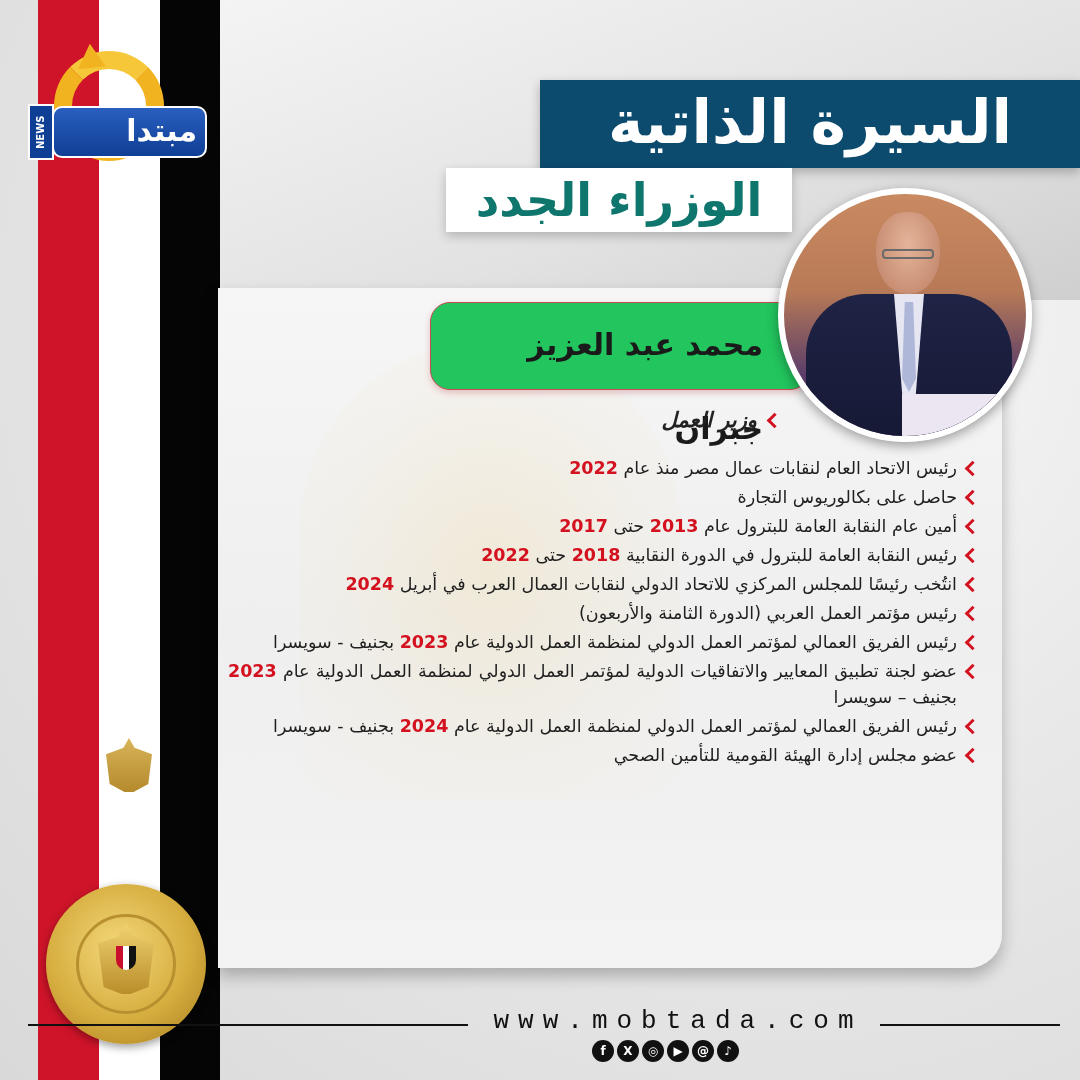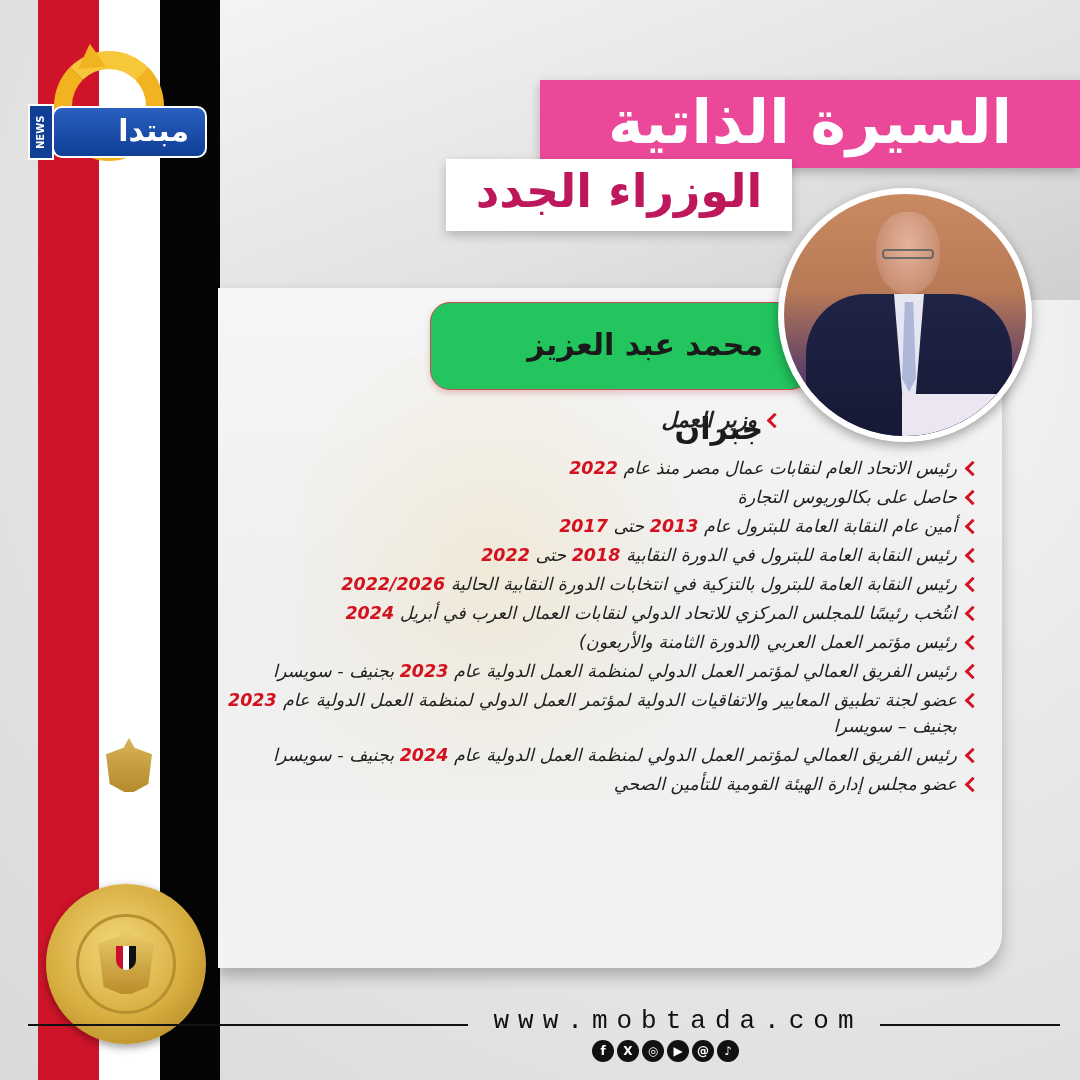--- a/index.html
+++ b/index.html
@@ -29,39 +29,39 @@
     border: 18px solid #f2b320; border-top-color: #f7c73a;
   }
   .logo .arrow {
     position: absolute; left: 62px; top: 22px; width: 0; height: 0;
     border-top: 14px solid transparent; border-bottom: 14px solid transparent; border-right: 24px solid #f2b320;
     transform: rotate(-35deg);
   }
   .logo .badge {
     position: absolute; left: 38px; top: 80px; width: 155px; height: 52px;
     background: linear-gradient(#2a5fc0, #0f3f95); border: 2px solid #fff; border-radius: 10px;
-    color: #fff; font-weight: bold; font-size: 30px; text-align: right; padding-right: 16px; line-height: 46px;
+    color: #fff; font-weight: bold; font-size: 30px; text-align: right; padding-right: 8px; line-height: 46px;
     direction: rtl;
   }
   .logo .news {
     position: absolute; left: 14px; top: 78px; width: 26px; height: 56px; background: #0f3f95;
     border: 2px solid #fff; color: #fff; font-size: 10px; font-weight: bold;
     writing-mode: vertical-rl; transform: rotate(180deg); text-align: center; line-height: 22px;
   }
 
   
   .title-main {
     position: absolute; left: 540px; top: 80px; width: 540px; height: 88px;
-    background: #ec4899; color: #fff; font-weight: bold; font-size: 60px;
+    background: #0c4a6e; color: #fff; font-weight: bold; font-size: 60px;
     text-align: center; line-height: 84px; direction: rtl;
     box-shadow: 0 4px 10px rgba(0,0,0,0.25);
   }
   .title-sub {
-    position: absolute; left: 446px; top: 159px; width: 346px; height: 72px;
-    background: #ffffff; color: #be185d; font-weight: bold; font-size: 46px;
+    position: absolute; left: 446px; top: 168px; width: 346px; height: 64px;
+    background: #ffffff; color: #0f766e; font-weight: bold; font-size: 46px;
     text-align: center; line-height: 64px; direction: rtl;
     box-shadow: 0 4px 10px rgba(0,0,0,0.22);
   }
 
   
   .panel {
     position: absolute; left: 218px; top: 288px; width: 784px; height: 680px;
     background: linear-gradient(180deg, #f6f6f6 0%, #efefef 50%, #f3f3f3 100%);
     border-bottom-right-radius: 34px;
     box-shadow: 0 8px 16px rgba(0,0,0,0.25);
@@ -109,21 +109,21 @@
     display: inline-block; width: 11px; height: 11px;
     border-left: 3px solid #d3111f; border-bottom: 3px solid #d3111f;
     transform: rotate(45deg); flex: none; margin-left: 6px;
   }
 
   .items {
     position: absolute; left: 228px; top: 455px; width: 750px; direction: rtl;
   }
   .item {
     display: flex; align-items: flex-start; font-size: 17.5px; color: #1f1f1f;
-    line-height: 26px; margin-bottom: 3px; text-align: justify; font-style: italic;
+    line-height: 26px; margin-bottom: 3px; text-align: justify;
   }
   .item .chev { margin-top: 8px; margin-left: 10px; }
   .item .txt { flex: 1; }
   .item .yr { color: #d3111f; font-weight: bold; }
 
   
   .emblem-small {
     position: absolute; left: 106px; top: 738px; width: 46px; height: 54px;
     background: linear-gradient(180deg, #d9b45a, #b48a2c);
     clip-path: polygon(50% 0, 62% 18%, 100% 30%, 92% 85%, 60% 100%, 40% 100%, 8% 85%, 0 30%, 38% 18%);
@@ -211,24 +211,20 @@
       <span class="chev"></span>
       <span class="txt"><span>حاصل على بكالوريوس التجارة</span></span>
     </div>
     <div class="item">
       <span class="chev"></span>
       <span class="txt"><span>أمين عام النقابة العامة للبترول عام </span><span class="yr">2013</span><span> حتى </span><span class="yr">2017</span></span>
     </div>
     <div class="item">
       <span class="chev"></span>
       <span class="txt"><span>رئيس النقابة العامة للبترول في الدورة النقابية </span><span class="yr">2018</span><span> حتى </span><span class="yr">2022</span></span>
-    </div>
-    <div class="item">
-      <span class="chev"></span>
-      <span class="txt"><span>رئيس النقابة العامة للبترول بالتزكية في انتخابات الدورة النقابية الحالية </span><span class="yr">2022/2026</span></span>
     </div>
     <div class="item">
       <span class="chev"></span>
       <span class="txt"><span>انتُخب رئيسًا للمجلس المركزي للاتحاد الدولي لنقابات العمال العرب في أبريل </span><span class="yr">2024</span></span>
     </div>
     <div class="item">
       <span class="chev"></span>
       <span class="txt"><span>رئيس مؤتمر العمل العربي (الدورة الثامنة والأربعون)</span></span>
     </div>
     <div class="item">

